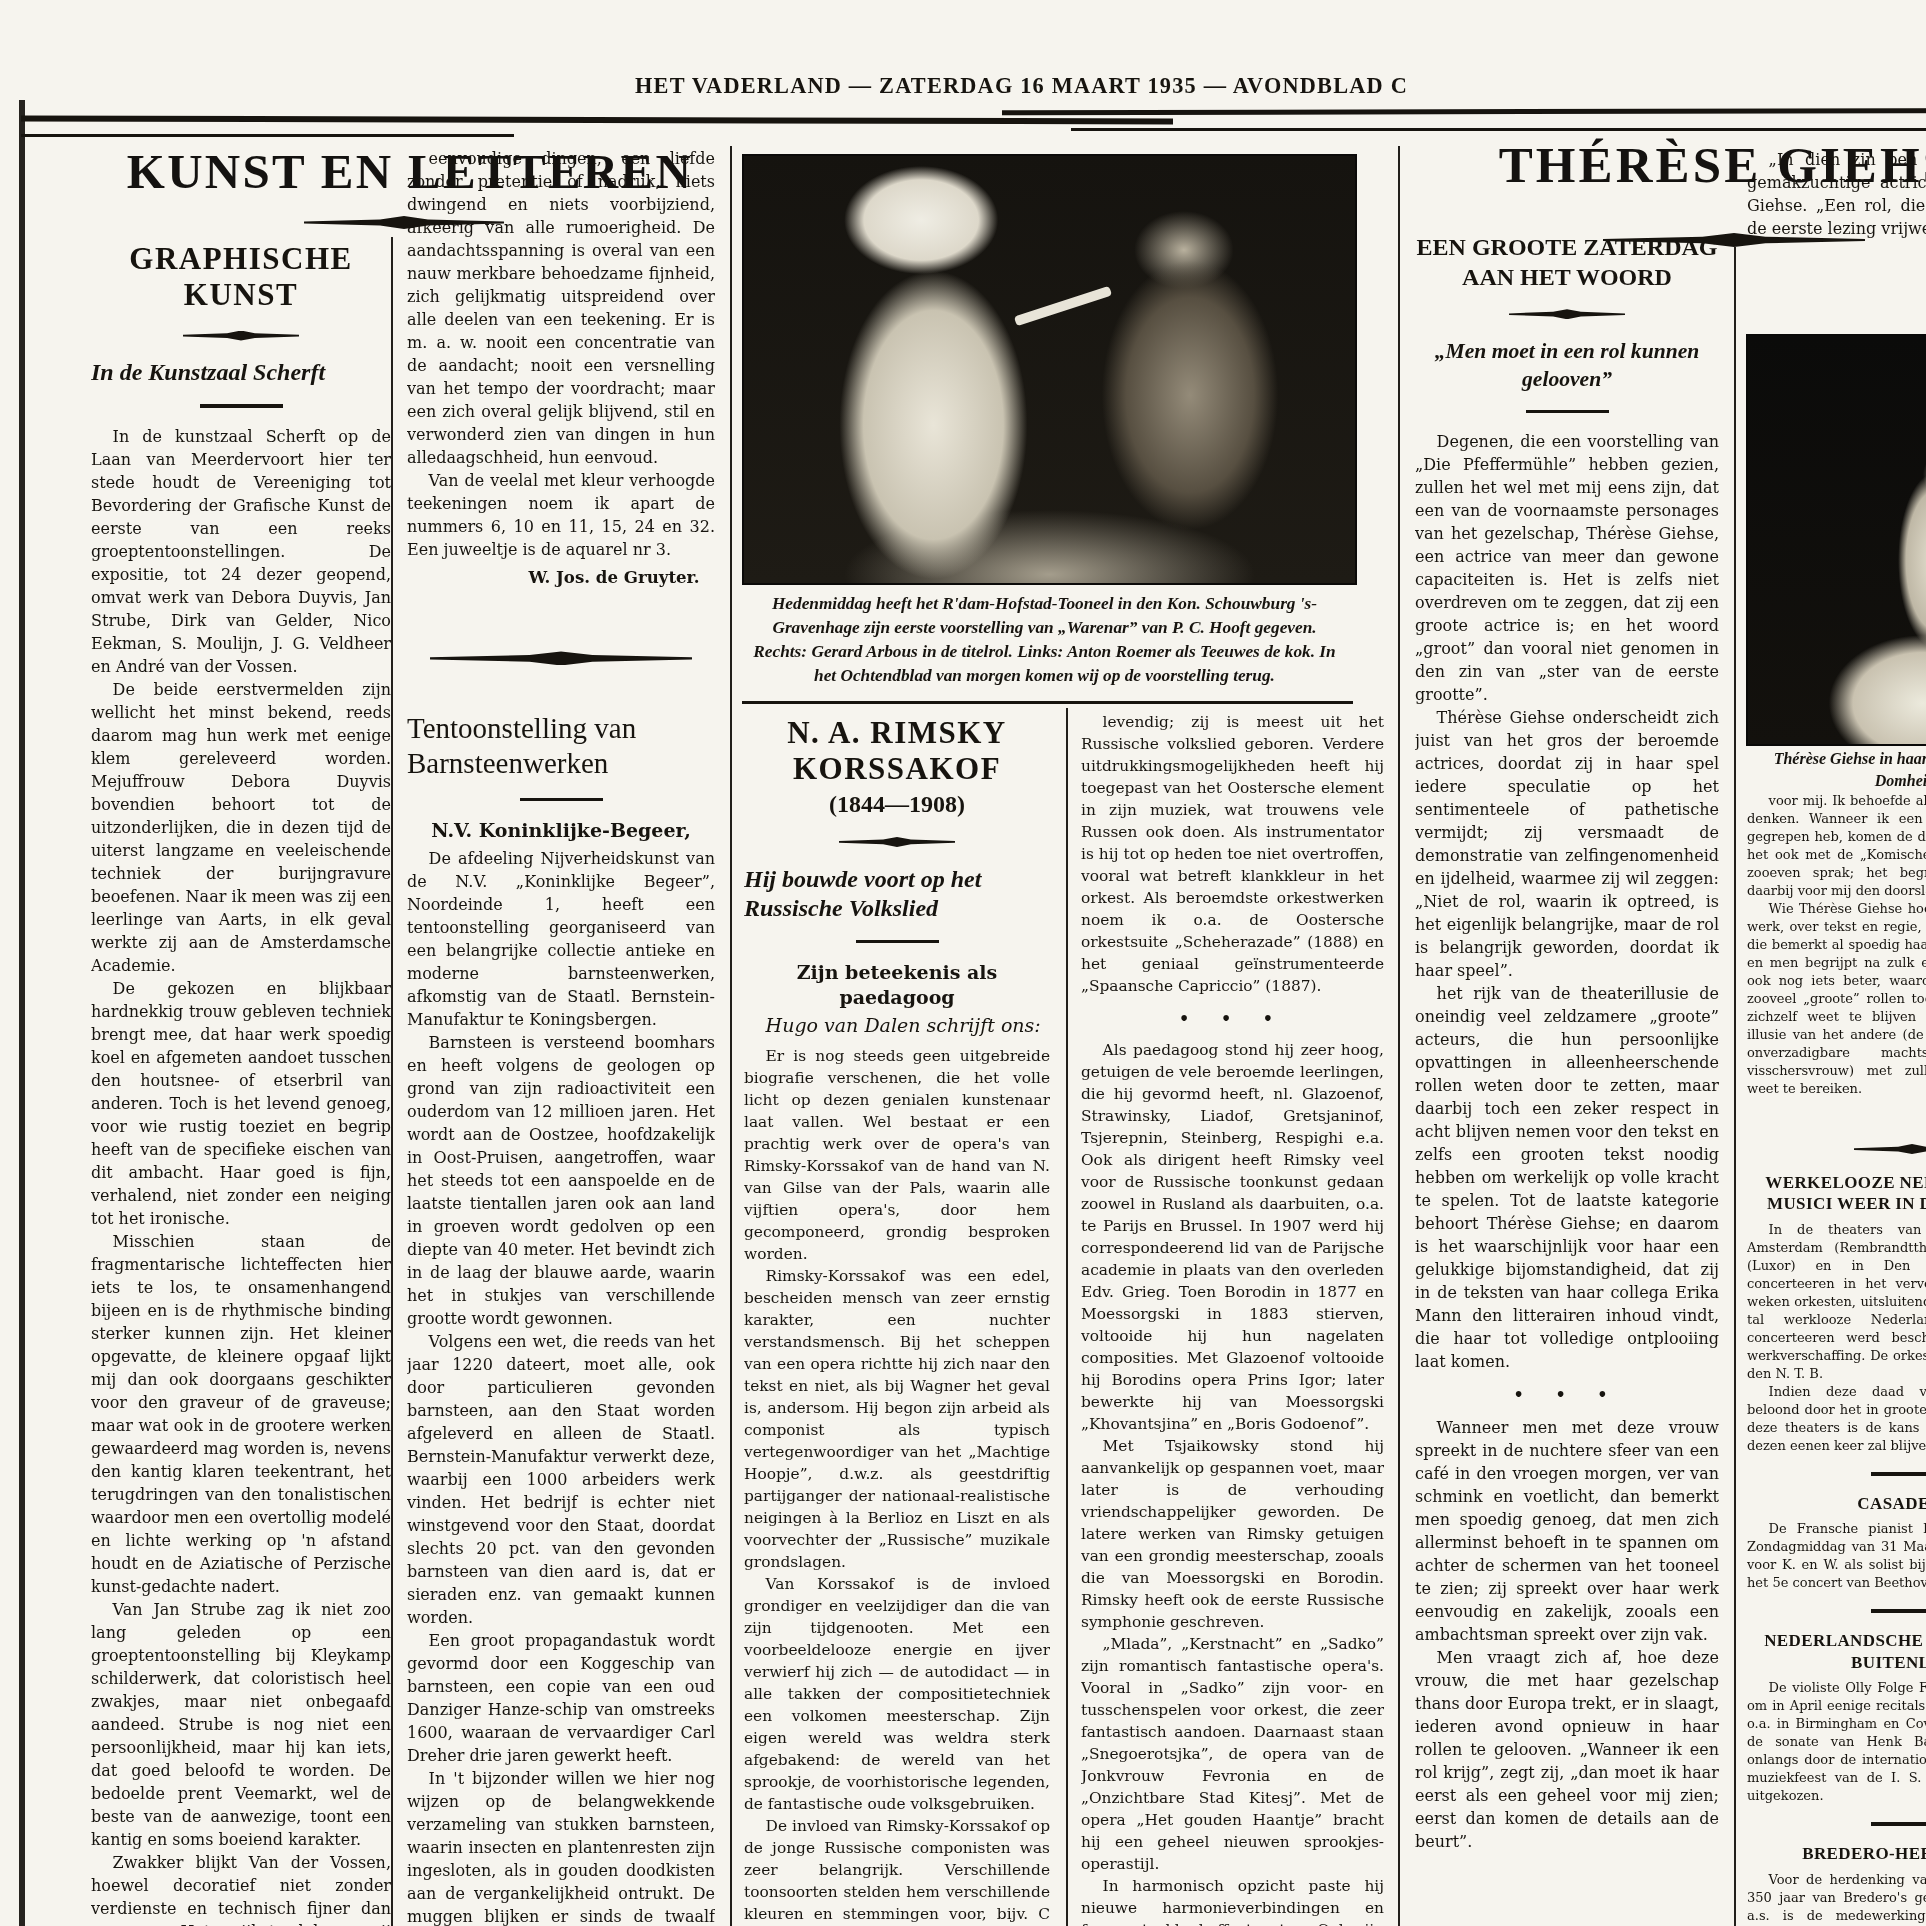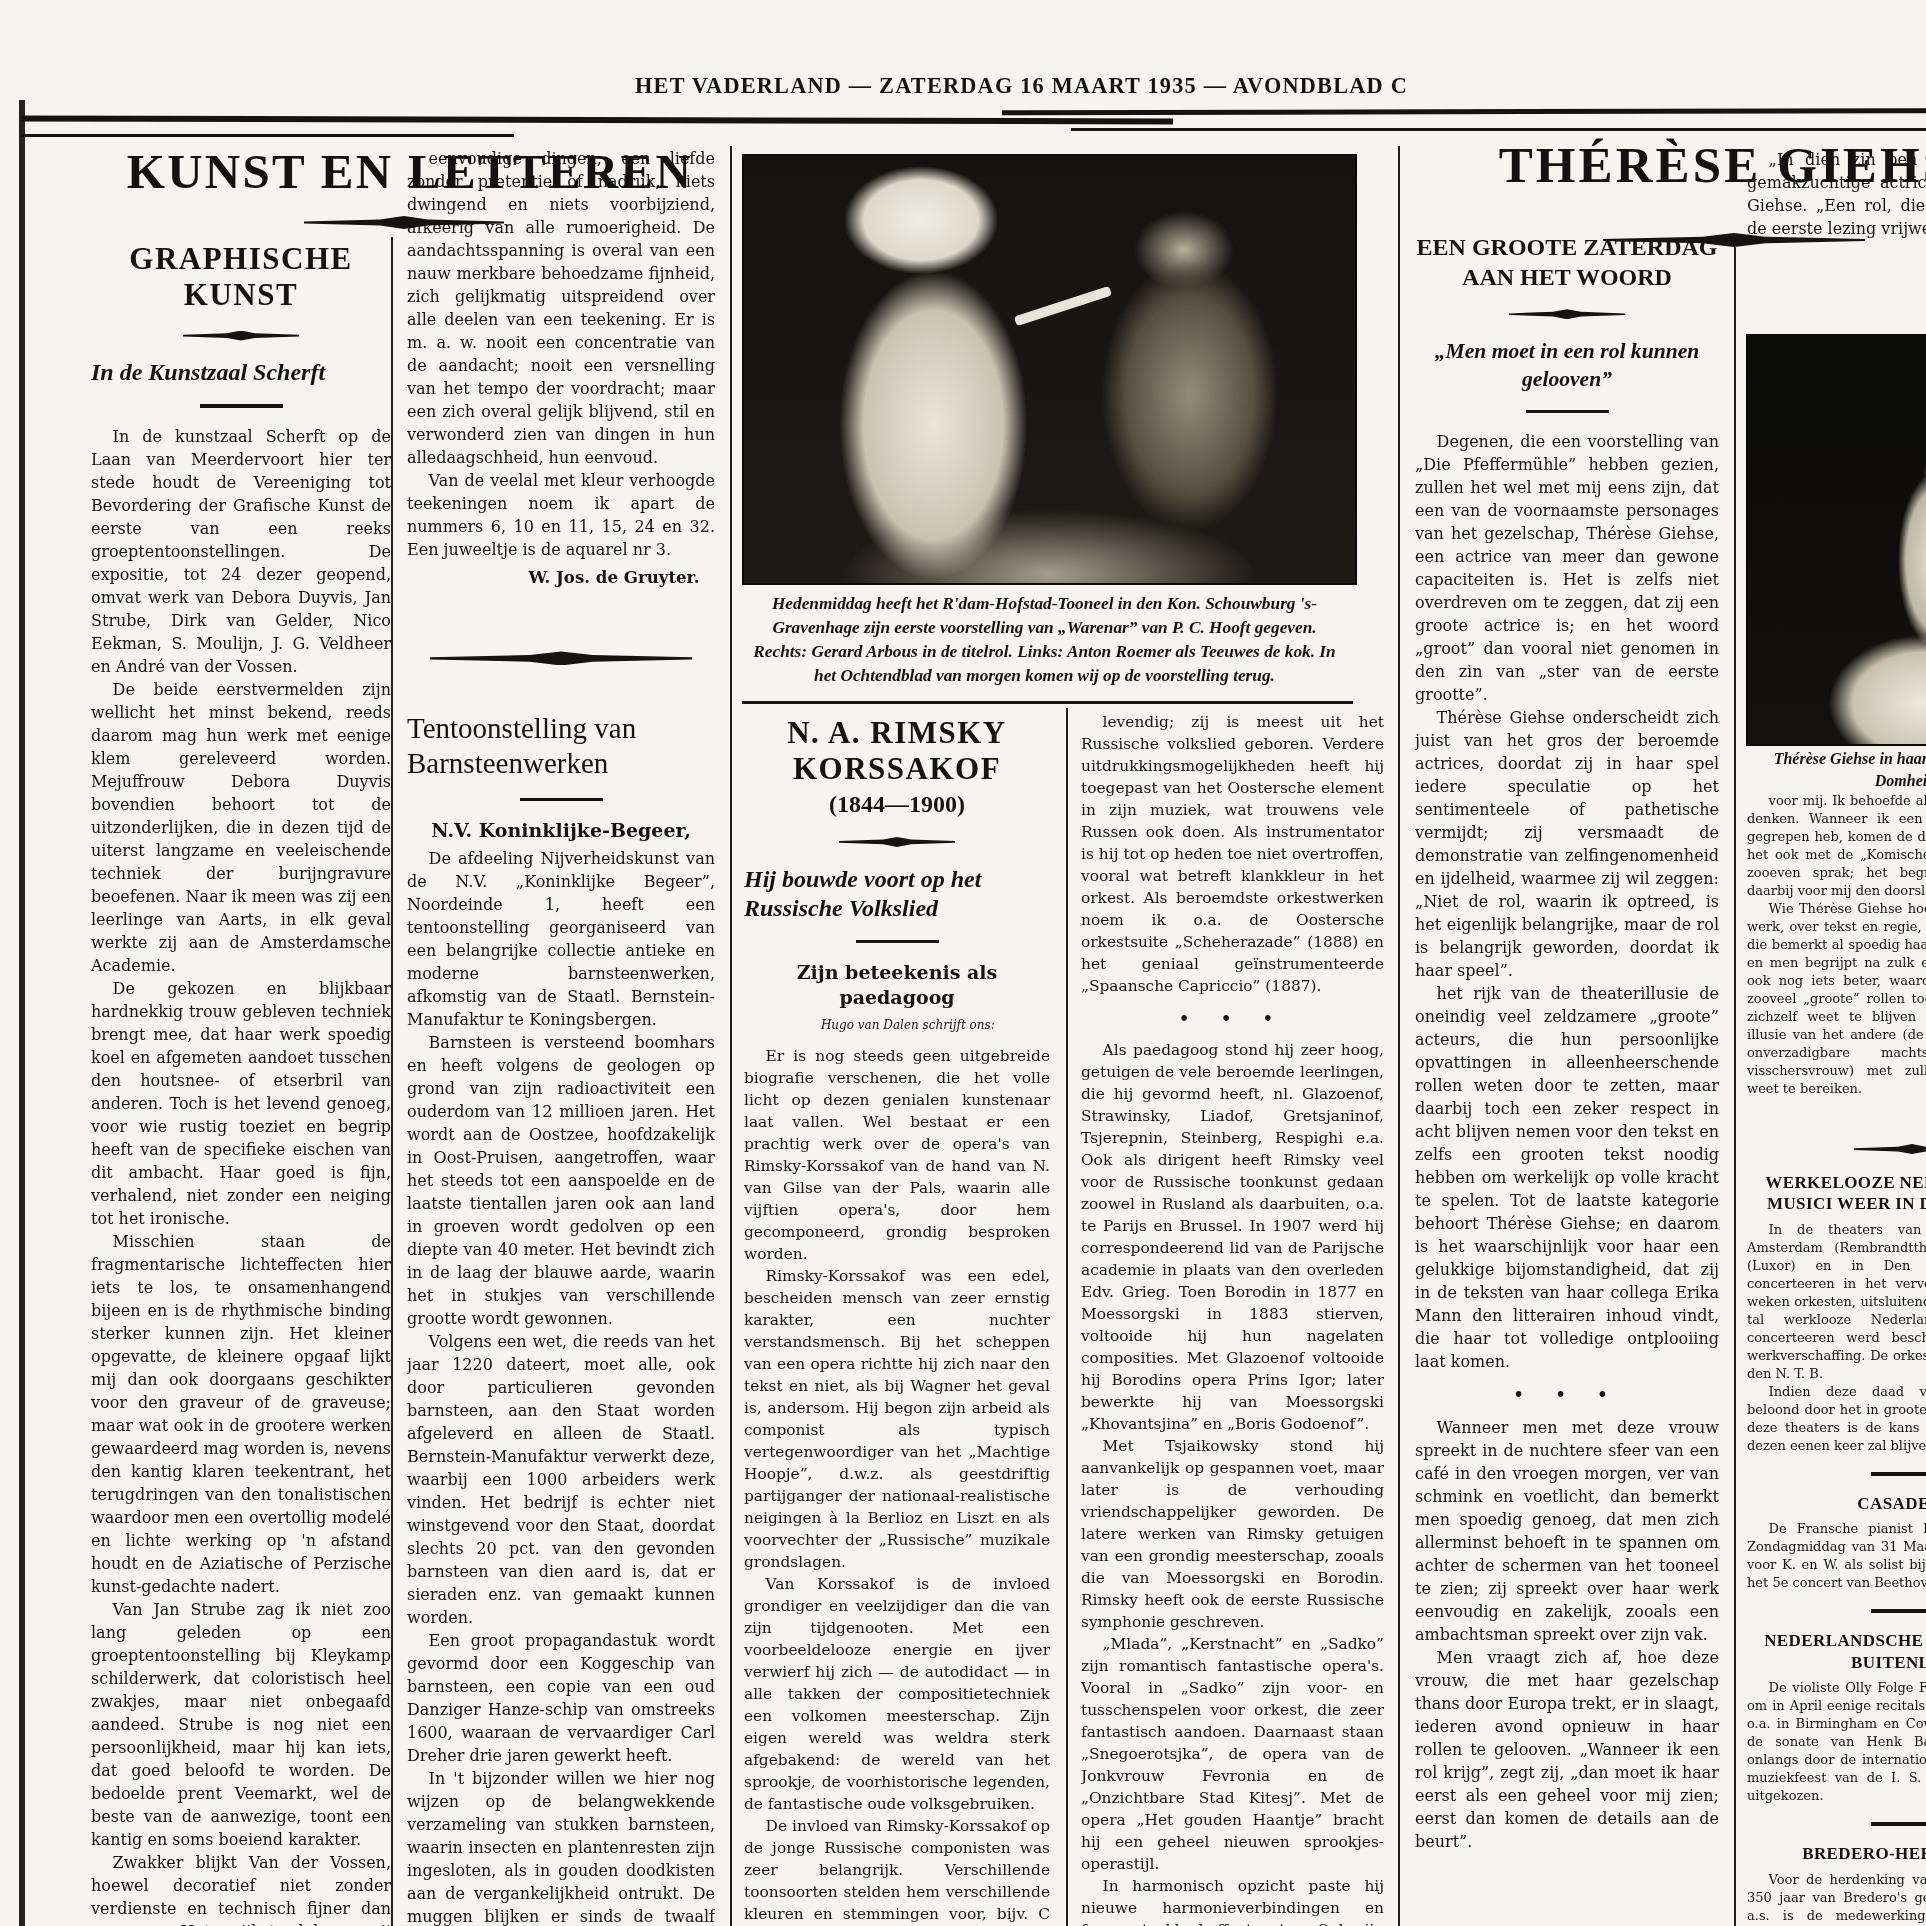--- a/index.html
+++ b/index.html
@@ -72,21 +72,21 @@
   .h-item{font-family:"Liberation Serif", serif;font-weight:bold;font-size:18px;line-height:23px;
     text-align:center;margin:13px 0 7.7px;letter-spacing:0.4px;}
   .col-small .h-item{font-size:17px;line-height:21.6px;margin:11.6px 0 6.2px;}
   .h-big{font-family:"Liberation Serif", serif;font-weight:normal;font-size:29px;line-height:35px;
     text-align:left;margin:7.7px 0 3.1px;}
   .h-ital{font-family:"Liberation Serif", serif;font-weight:bold;font-style:italic;font-size:24px;
     line-height:29px;text-align:left;margin:7.7px 0 2.3px;}
   .h-quote{font-family:"Liberation Serif", serif;font-weight:bold;font-style:italic;font-size:21.6px;
     line-height:28px;text-align:center;margin:10px 0 2.3px;}
   .sub-bold{font-weight:bold;font-size:19px;line-height:25px;text-align:center;margin:7px 0 3.9px;}
-  .byline{font-style:italic;font-size:12px;line-height:23px;text-align:center;margin:3.9px 0 7.7px;text-indent:21.6px;}
+  .byline{font-style:italic;font-size:19px;line-height:23px;text-align:left;margin:3.9px 0 7.7px;text-indent:21.6px;}
   .sig{font-weight:bold;font-size:16.6px;line-height:23px;text-align:right;padding-right:15.4px;margin:5.4px 0 2.3px;}
   .stars{text-align:center;font-size:16px;letter-spacing:13px;margin:11.6px 0;font-weight:bold;}
   .gap{height:42px;}
 </style>
 </head>
 <body>
 
 <div class="scan-edge" style="left:19px;top:100px;width:6.2px;height:2504px;"></div>
 
 <div class="masthead">HET VADERLAND   —   ZATERDAG 16 MAART 1935   —   AVONDBLAD C</div>
@@ -143,21 +143,21 @@
     <div class="rule-s"></div>
     <p class="sub-bold">N.V. Koninklijke-Begeer,</p>
     <p class="para">De afdeeling Nijverheidskunst van de N.V. „Koninklijke Begeer”, Noordeinde 1, heeft een tentoonstelling georganiseerd van een belangrijke collectie antieke en moderne barnsteenwerken, afkomstig van de Staatl. Bernstein-Manufaktur te Koningsbergen.</p>
     <p class="para">Barnsteen is versteend boomhars en heeft volgens de geologen op grond van zijn radioactiviteit een ouderdom van 12 millioen jaren. Het wordt aan de Oostzee, hoofdzakelijk in Oost-Pruisen, aangetroffen, waar het steeds tot een aanspoelde en de laatste tientallen jaren ook aan land in groeven wordt gedolven op een diepte van 40 meter. Het bevindt zich in de laag der blauwe aarde, waarin het in stukjes van verschillende grootte wordt gewonnen.</p>
     <p class="para">Volgens een wet, die reeds van het jaar 1220 dateert, moet alle, ook door particulieren gevonden barnsteen, aan den Staat worden afgeleverd en alleen de Staatl. Bernstein-Manufaktur verwerkt deze, waarbij een 1000 arbeiders werk vinden. Het bedrijf is echter niet winstgevend voor den Staat, doordat slechts 20 pct. van den gevonden barnsteen van dien aard is, dat er sieraden enz. van gemaakt kunnen worden.</p>
     <p class="para">Een groot propagandastuk wordt gevormd door een Koggeschip van barnsteen, een copie van een oud Danziger Hanze-schip van omstreeks 1600, waaraan de vervaardiger Carl Dreher drie jaren gewerkt heeft.</p>
     <p class="para">In 't bijzonder willen we hier nog wijzen op de belangwekkende verzameling van stukken barnsteen, waarin insecten en plantenresten zijn ingesloten, als in gouden doodkisten aan de vergankelijkheid ontrukt. De muggen blijken er sinds de twaalf millioen jaren niet veel op veranderd te zijn en zijn in al hun fijne details prachtig geconserveerd.</p>
   </div>
 <div class="col col-tight" id="col3" style="left:744px;top:711px;width:306px;height:1894px;">
     <p class="h-col">N. A. RIMSKY KORSSAKOF</p>
-    <p class="h-mid">(1844—1900)</p>
+    <p class="h-mid">(1844—1908)</p>
     <div class="fr fr-s"></div>
     <p class="h-ital">Hij bouwde voort op het Russische Volkslied</p>
     <div class="rule-s"></div>
     <p class="sub-bold">Zijn beteekenis als paedagoog</p>
     <p class="byline">Hugo van Dalen schrijft ons:</p>
     <p class="para">Er is nog steeds geen uitgebreide biografie verschenen, die het volle licht op dezen genialen kunstenaar laat vallen. Wel bestaat er een prachtig werk over de opera's van Rimsky-Korssakof van de hand van N. van Gilse van der Pals, waarin alle vijftien opera's, door hem gecomponeerd, grondig besproken worden.</p>
     <p class="para">Rimsky-Korssakof was een edel, bescheiden mensch van zeer ernstig karakter, een nuchter verstandsmensch. Bij het scheppen van een opera richtte hij zich naar den tekst en niet, als bij Wagner het geval is, andersom. Hij begon zijn arbeid als componist als typisch vertegenwoordiger van het „Machtige Hoopje”, d.w.z. als geestdriftig partijganger der nationaal-realistische neigingen à la Berlioz en Liszt en als voorvechter der „Russische” muzikale grondslagen.</p>
     <p class="para">Van Korssakof is de invloed grondiger en veelzijdiger dan die van zijn tijdgenooten. Met een voorbeeldelooze energie en ijver verwierf hij zich — de autodidact — in alle takken der compositietechniek een volkomen meesterschap. Zijn eigen wereld was weldra sterk afgebakend: de wereld van het sprookje, de voorhistorische legenden, de fantastische oude volksgebruiken.</p>
     <p class="para">De invloed van Rimsky-Korssakof op de jonge Russische componisten was zeer belangrijk. Verschillende toonsoorten stelden hem verschillende kleuren en stemmingen voor, bijv. C dur wit, E dur blauw, F dur groen, G dur een lyrische stemming; bes mol was voor Rimsky een der allerduisterste toonsoorten. Men leze hierover H. Beckh „Das geistige Wesen der Tonarten”. Daarom zocht hij voor zijn werken nauwkeurig zijn toonsoorten uit, daar elke toonsoort een zekere gevoelsuiting bij hem tot stand bracht.</p>
   </div>

